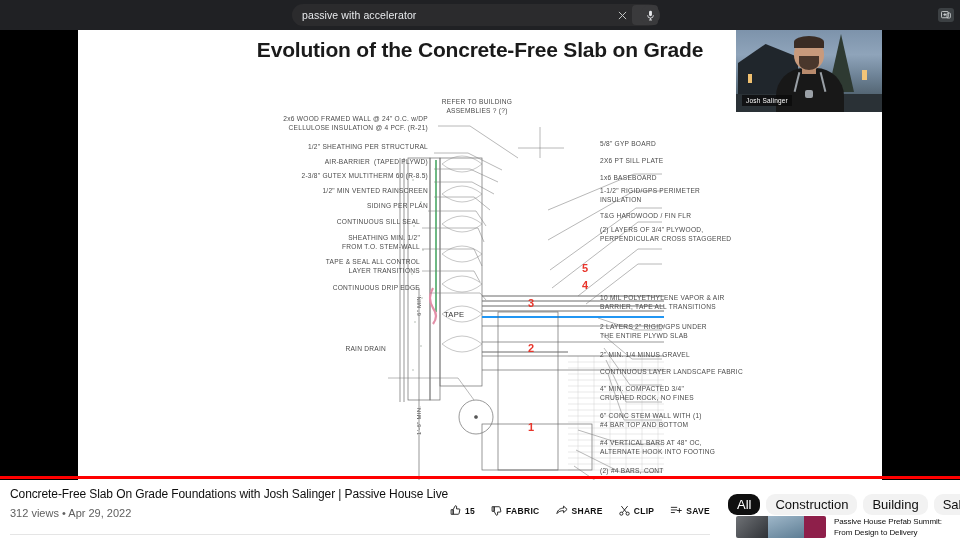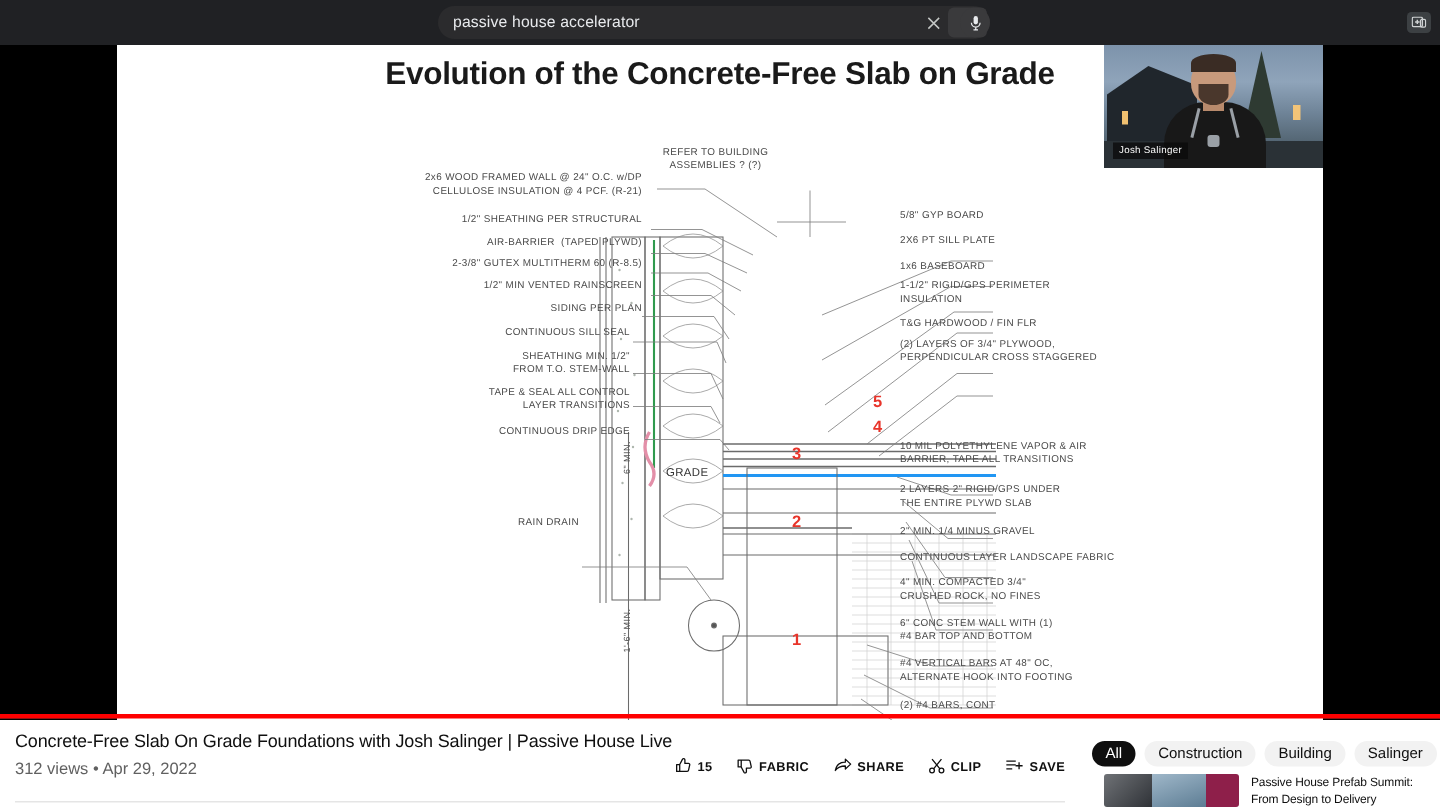--- a/index.html
+++ b/index.html
@@ -165,42 +165,42 @@
   .action {
     display:flex; align-items:center; gap:4px; color:#0f0f0f;
     font-size:8.5px; font-weight:bold; letter-spacing:.3px; cursor:pointer;
   }
   .divider { position:absolute; left:10px; top:534px; width:700px; height:1px; background:#e5e5e5; }
 
   
   .rail { position:absolute; left:720px; top:480px; width:240px; height:60px; background:#fff; }
   .chips { position:absolute; left:8px; top:14px; display:flex; align-items:center; gap:6px; }
   .chip {
-    background:#f2f2f2; color:#0f0f0f; font-size:10px; padding:3px 9px;
+    background:#f2f2f2; color:#0f0f0f; font-size:13px; padding:3px 9px;
     border-radius:9px; white-space:nowrap; cursor:pointer;
   }
   .chip.active { background:#0f0f0f; color:#fff; }
   .chip-arrow { color:#0f0f0f; font-size:10px; margin-left:2px; }
   .rec { position:absolute; left:8px; top:36px; display:flex; gap:8px;margin-left:8px; }
   .rec-thumb {
     width:90px; height:22px; border-radius:2px; overflow:hidden; display:flex; flex-shrink:0;
   }
   .rt1 { flex:1; background:linear-gradient(135deg,#6f7276,#2f3237); }
   .rt2 { flex:1.1; background:linear-gradient(160deg,#9fb7c9,#5d7d94); }
   .rt3 { width:22px; background:#8e1f4a; }
   .rec-text { font-size:8px; color:#0f0f0f; line-height:11px; letter-spacing:-.1px; }
 </style>
 </head>
 <body>
 
 <div id="app">
 
   <div class="chrome">
     <div class="omnibox">
-      <span class="q">passive house accelerator</span>
+      <span class="q">passive with accelerator</span>
       <span class="omni-btn">
         <svg width="9" height="9" viewBox="0 0 10 10">
             <path d="M1 1 L9 9 M9 1 L1 9" stroke="#c4c7c5" stroke-width="1.1" fill="none"></path>
           </svg>
       </span>
       <span class="omni-btn omni-search">
         <svg width="11" height="11" viewBox="0 0 12 12">
             <circle cx="5" cy="5" r="3.6" stroke="#c4c7c5" stroke-width="1.1" fill="none"></circle>
             <path d="M7.7 7.7 L10.6 10.6" stroke="#c4c7c5" stroke-width="1.1"></path>
           </svg>
@@ -332,21 +332,21 @@
       <div class="ann r" style="left:80px; top:204px; width:262px;">SHEATHING MIN. 1/2"
 FROM T.O. STEM-WALL</div>
       <div class="ann r" style="left:80px; top:228px; width:262px;">TAPE &amp; SEAL ALL CONTROL
 LAYER TRANSITIONS</div>
       <div class="ann r" style="left:80px; top:254px; width:262px;">CONTINUOUS DRIP EDGE</div>
       <div class="ann r" style="left:120px; top:315px; width:188px;">RAIN DRAIN</div>
 
       <div class="ann c" style="left:334px; top:68px; width:130px;">REFER TO BUILDING
 ASSEMBLIES ? (?)</div>
 
-      <div class="ann l" style="left:366px; top:281px; font-size:7.6px; color:#333;">GRADE</div>
+      <div class="ann l" style="left:366px; top:281px; font-size:7.6px; color:#333;">TAPE</div>
       <div class="vlabel" style="left:338px; top:286px;">6" MIN.</div>
       <div class="vlabel" style="left:338px; top:405px;">1'-6" MIN.</div>
 
       <div class="ann l" style="left:522px; top:110px; width:240px;">5/8" GYP BOARD</div>
       <div class="ann l" style="left:522px; top:127px; width:240px;">2X6 PT SILL PLATE</div>
       <div class="ann l" style="left:522px; top:144px; width:240px;">1x6 BASEBOARD</div>
       <div class="ann l" style="left:522px; top:157px; width:240px;">1-1/2" RIGID/GPS PERIMETER
 INSULATION</div>
       <div class="ann l" style="left:522px; top:182px; width:240px;">T&amp;G HARDWOOD / FIN FLR</div>
       <div class="ann l" style="left:522px; top:196px; width:240px;">(2) LAYERS OF 3/4" PLYWOOD,

